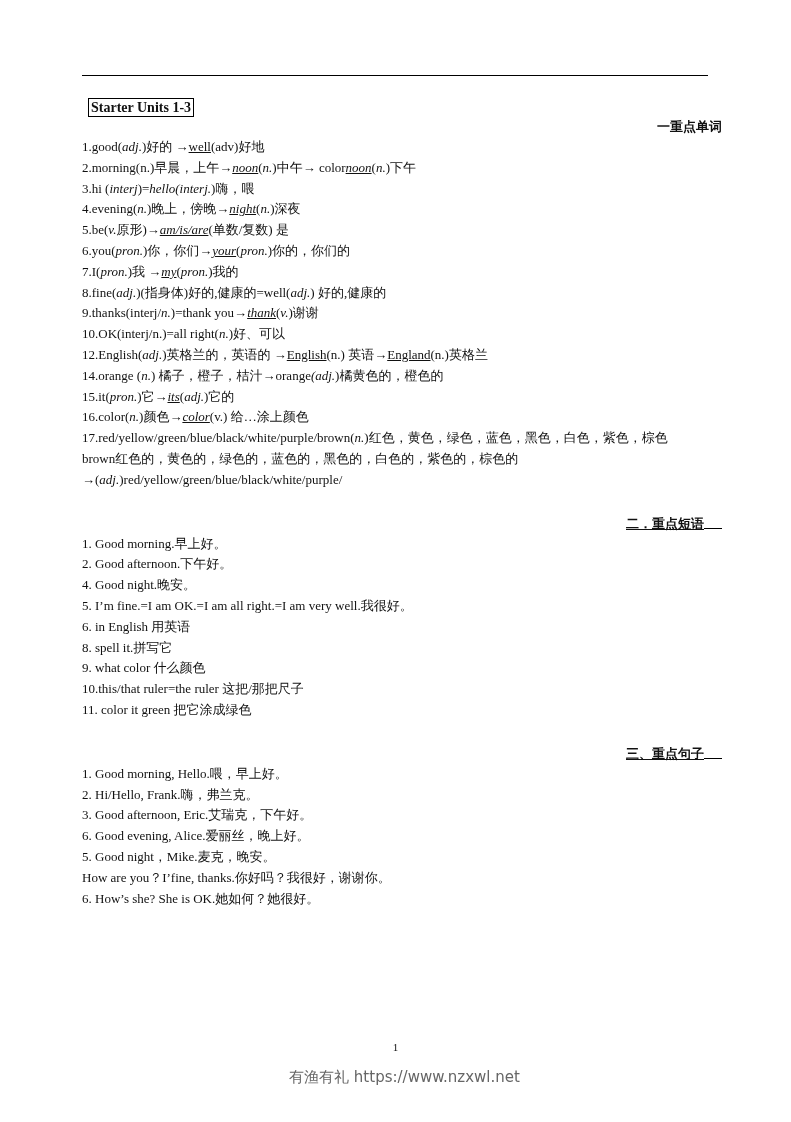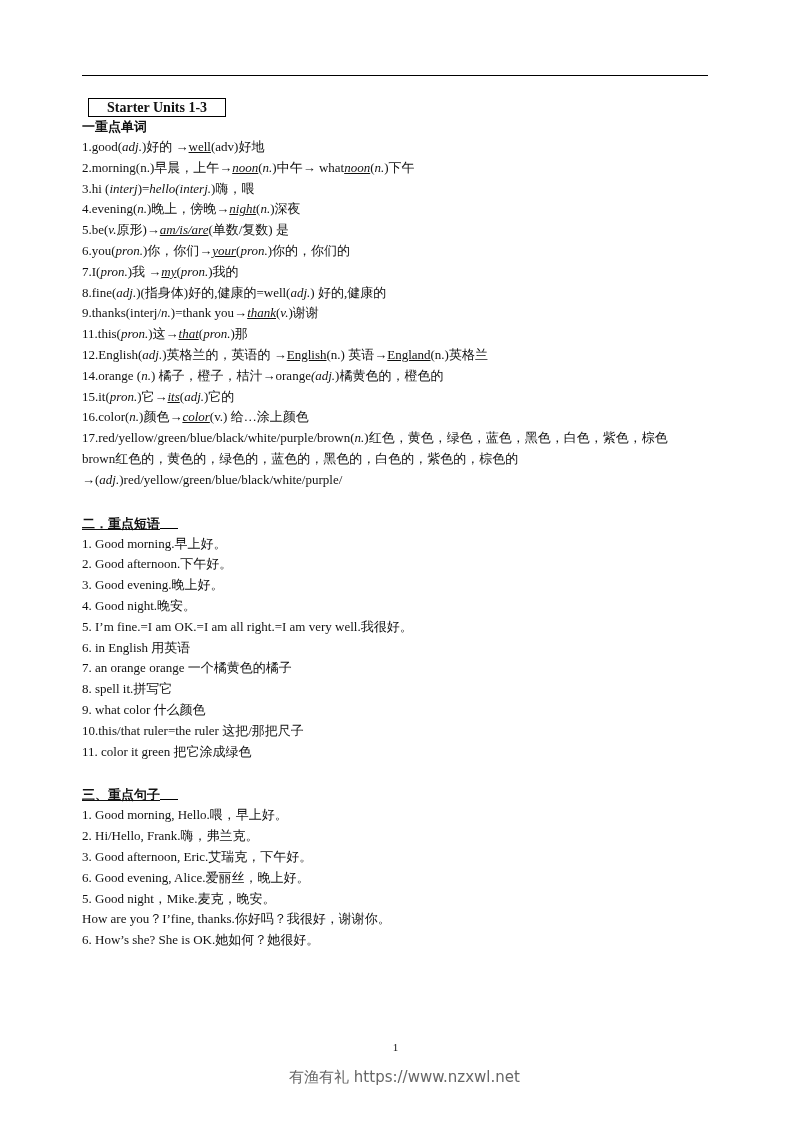--- a/index.html
+++ b/index.html
@@ -1,24 +1,24 @@
 <!DOCTYPE html>
 <html><head>
 <meta charset="utf-8">
 <style>
   html, body { margin: 0; padding: 0; background: #ffffff; }
   body { width: 791px; height: 1122px; position: relative; overflow: hidden;
          font-family: "Liberation Serif", "DejaVu Serif", serif; color: #111; }
   .rule { position: absolute; left: 82px; top: 75px; width: 626px; height: 0;
           border-top: 1.4px solid #000; }
   .content { position: absolute; left: 82px; top: 98px; width: 640px; }
-  .title-box { display: inline-block; border: 1.3px solid #000; padding: 0 18px;
+  .title-box { display: inline-block; border: 1.3px solid #000; padding: 0 2px;
                font-weight: bold; font-size: 14px; line-height: 17px; margin-left: 6px; }
   .section-h { font-family: "DejaVu Sans", sans-serif; font-weight: bold; font-size: 13px;
-               line-height: 20px; height: 20px; }
+               line-height: 20px; height: 20px; text-align: right; }
   .section-h.u span.t { text-decoration: underline; }
   .section-h .pad { display: inline-block; width: 18px; border-bottom: 1.2px solid #000; height: 14px; vertical-align: top; }
   .line { font-size: 13px; line-height: 20.8px; white-space: nowrap; }
   .gap { height: 23px; }
   .i { font-style: italic; }
   .u { text-decoration: underline; }
   .footer-num { position: absolute; top: 1041px; left: 0; width: 791px; text-align: center;
                 font-size: 11px; }
   .watermark { position: absolute; top: 1068px; left: 0; width: 791px; text-align: center;
                font-family: "DejaVu Sans", sans-serif; font-size: 15px; color: #666; padding-left: 9px; }
@@ -28,45 +28,43 @@
 
 <div class="rule"></div>
 
 <div class="content">
   <div>
     <span class="title-box">Starter Units 1-3</span>
   </div>
   <div id="sections">
       <div class="section-h"><span class="t">一重点单词</span></div>
       <div class="line"><span>1.good(</span><span class="i">adj.</span><span>)好的  →</span><span class="u">well</span><span>(adv)好地</span></div>
-      <div class="line"><span>2.morning(n.)早晨，上午→</span><span class="i u">noon</span><span>(</span><span class="i">n.</span><span>)中午→ what</span><span class="i u">noon</span><span>(</span><span class="i">n.</span><span>)下午</span></div>
+      <div class="line"><span>2.morning(n.)早晨，上午→</span><span class="i u">noon</span><span>(</span><span class="i">n.</span><span>)中午→ color</span><span class="i u">noon</span><span>(</span><span class="i">n.</span><span>)下午</span></div>
       <div class="line"><span>3.hi (</span><span class="i">interj</span><span>)=</span><span class="i">hello(interj.</span><span>)嗨，喂</span></div>
       <div class="line"><span>4.evening(</span><span class="i">n.</span><span>)晚上，傍晚→</span><span class="i u">night</span><span>(</span><span class="i">n.</span><span>)深夜</span></div>
       <div class="line"><span>5.be(</span><span class="i">v.</span><span>原形)→</span><span class="i u">am/is/are</span><span>(单数/复数)  是</span></div>
       <div class="line"><span>6.you(</span><span class="i">pron.</span><span>)你，你们→</span><span class="i u">your</span><span>(</span><span class="i">pron.</span><span>)你的，你们的</span></div>
       <div class="line"><span>7.I(</span><span class="i">pron.</span><span>)我  →</span><span class="i u">my</span><span>(</span><span class="i">pron.</span><span>)我的</span></div>
       <div class="line"><span>8.fine(</span><span class="i">adj.</span><span>)(指身体)好的,健康的=well(</span><span class="i">adj.</span><span>)  好的,健康的</span></div>
       <div class="line"><span>9.thanks(interj/</span><span class="i">n.</span><span>)=thank you→</span><span class="i u">thank</span><span>(</span><span class="i">v.</span><span>)谢谢</span></div>
-      <div class="line"><span>11.this(</span><span class="i">pron.</span><span>)这→</span><span class="i u">that</span><span>(</span><span class="i">pron.</span><span>)那</span></div>
+      <div class="line"><span>10.OK(interj/n.)=all right(</span><span class="i">n.</span><span>)好、可以</span></div>
       <div class="line"><span>12.English(</span><span class="i">adj.</span><span>)英格兰的，英语的  →</span><span class="u">English</span><span>(n.)  英语→</span><span class="u">England</span><span>(n.)英格兰</span></div>
       <div class="line"><span>14.orange (</span><span class="i">n.</span><span>)  橘子，橙子，桔汁→orange</span><span class="i">(adj.</span><span>)橘黄色的，橙色的</span></div>
       <div class="line"><span>15.it(</span><span class="i">pron.</span><span>)它→</span><span class="i u">its</span><span>(</span><span class="i">adj.</span><span>)它的</span></div>
       <div class="line"><span>16.color(</span><span class="i">n.</span><span>)颜色→</span><span class="i u">color</span><span>(v.)  给…涂上颜色</span></div>
       <div class="line"><span>17.red/yellow/green/blue/black/white/purple/brown(</span><span class="i">n.</span><span>)红色，黄色，绿色，蓝色，黑色，白色，紫色，棕色</span></div>
       <div class="line"><span>brown红色的，黄色的，绿色的，蓝色的，黑色的，白色的，紫色的，棕色的</span></div>
       <div class="line"><span>→(</span><span class="i">adj.</span><span>)red/yellow/green/blue/black/white/purple/</span></div>
       <div class="gap"></div>
       <div class="section-h u"><span class="t">二．重点短语</span><span class="pad"></span></div>
       <div class="line"><span>1. Good morning.早上好。</span></div>
       <div class="line"><span>2. Good afternoon.下午好。</span></div>
-      <div class="line"><span>3. Good evening.晚上好。</span></div>
       <div class="line"><span>4. Good night.晚安。</span></div>
       <div class="line"><span>5. I’m fine.=I am OK.=I am all right.=I am very well.我很好。</span></div>
       <div class="line"><span>6. in English 用英语</span></div>
-      <div class="line"><span>7. an orange orange 一个橘黄色的橘子</span></div>
       <div class="line"><span>8. spell it.拼写它</span></div>
       <div class="line"><span>9. what color 什么颜色</span></div>
       <div class="line"><span>10.this/that ruler=the ruler 这把/那把尺子</span></div>
       <div class="line"><span>11. color it green 把它涂成绿色</span></div>
       <div class="gap"></div>
       <div class="section-h u"><span class="t">三、重点句子</span><span class="pad"></span></div>
       <div class="line"><span>1. Good morning, Hello.喂，早上好。</span></div>
       <div class="line"><span>2. Hi/Hello, Frank.嗨，弗兰克。</span></div>
       <div class="line"><span>3. Good afternoon, Eric.艾瑞克，下午好。</span></div>
       <div class="line"><span>6. Good evening, Alice.爱丽丝，晚上好。</span></div>

